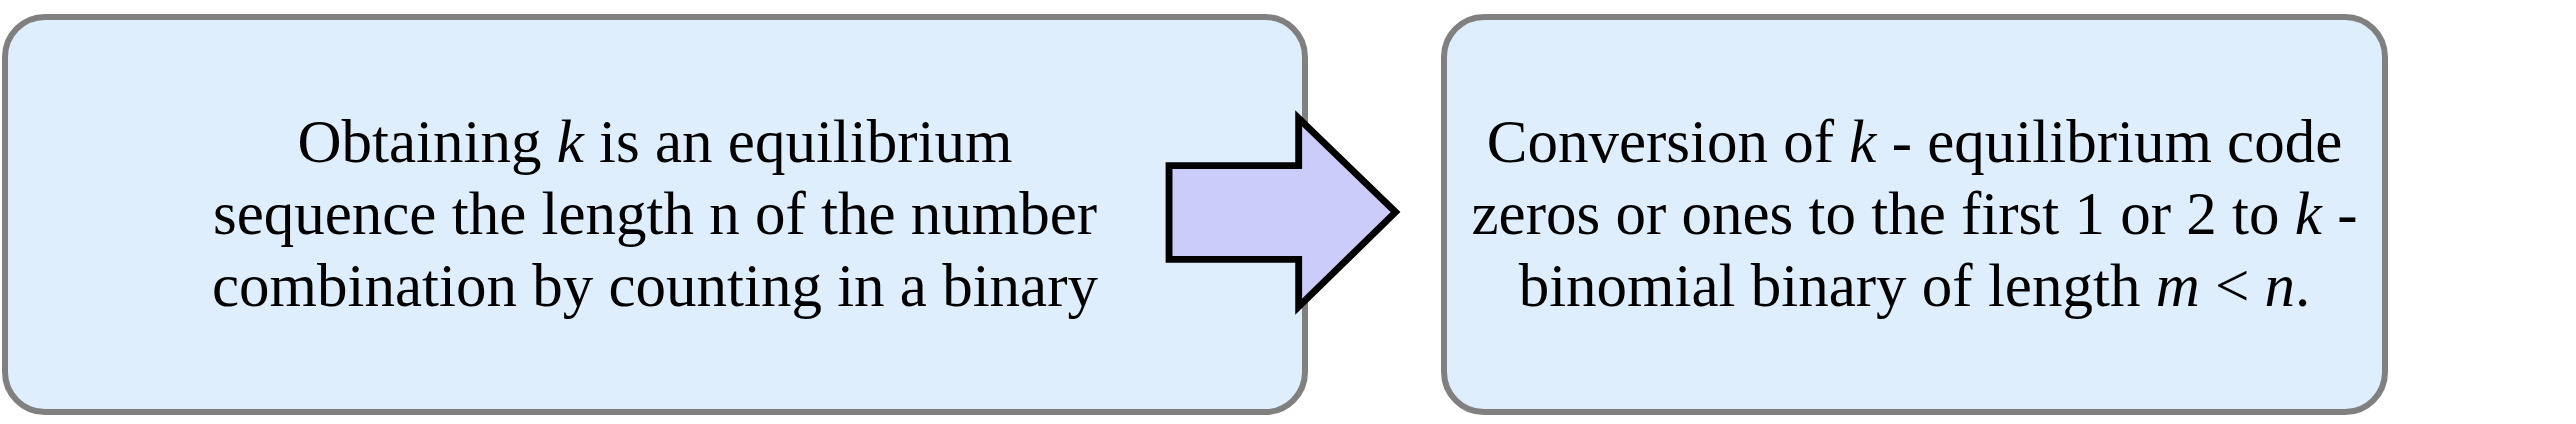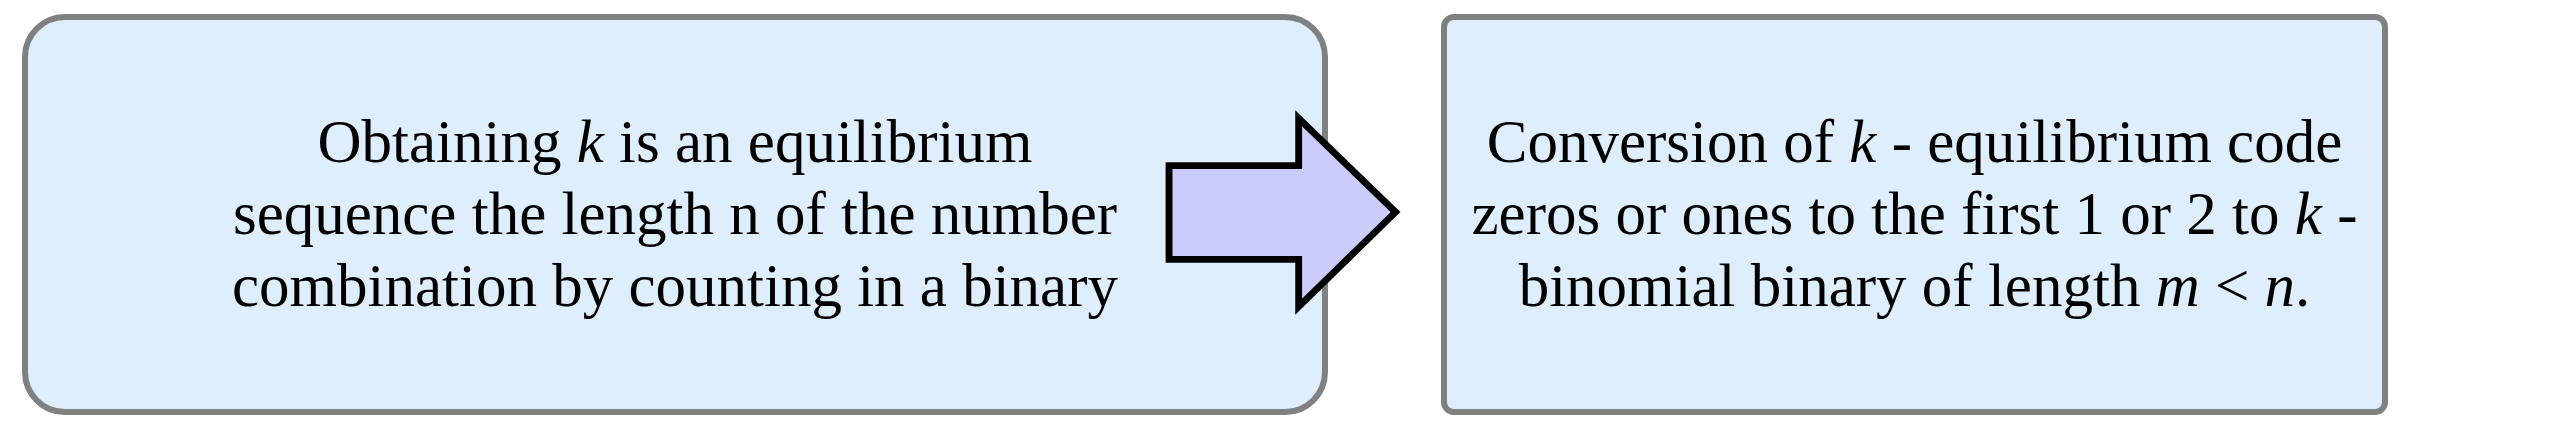--- a/index.html
+++ b/index.html
@@ -38,22 +38,22 @@
     border-radius: 43px;
     display: flex;
     flex-direction: column;
     justify-content: center;
     align-items: center;
     text-align: center;
     font-size: 61px;
     line-height: 72px;
     color: var(--text-color);
   }
-  .box-left  { left: 22px;   width: 1306px; }
-  .box-right { left: 1441px; width: 947px; border-radius: 13px; }
+  .box-left  { left: 2px;   width: 1306px; }
+  .box-right { left: 1441px; width: 947px; }
   .line { white-space: pre; }
   .italic { font-style: italic; }
   .arrow-svg {
     position: absolute;
     left: 0; top: 0;
     width: 2576px;
     height: 425px;
     pointer-events: none;
   }
   .arrow-svg polygon {

